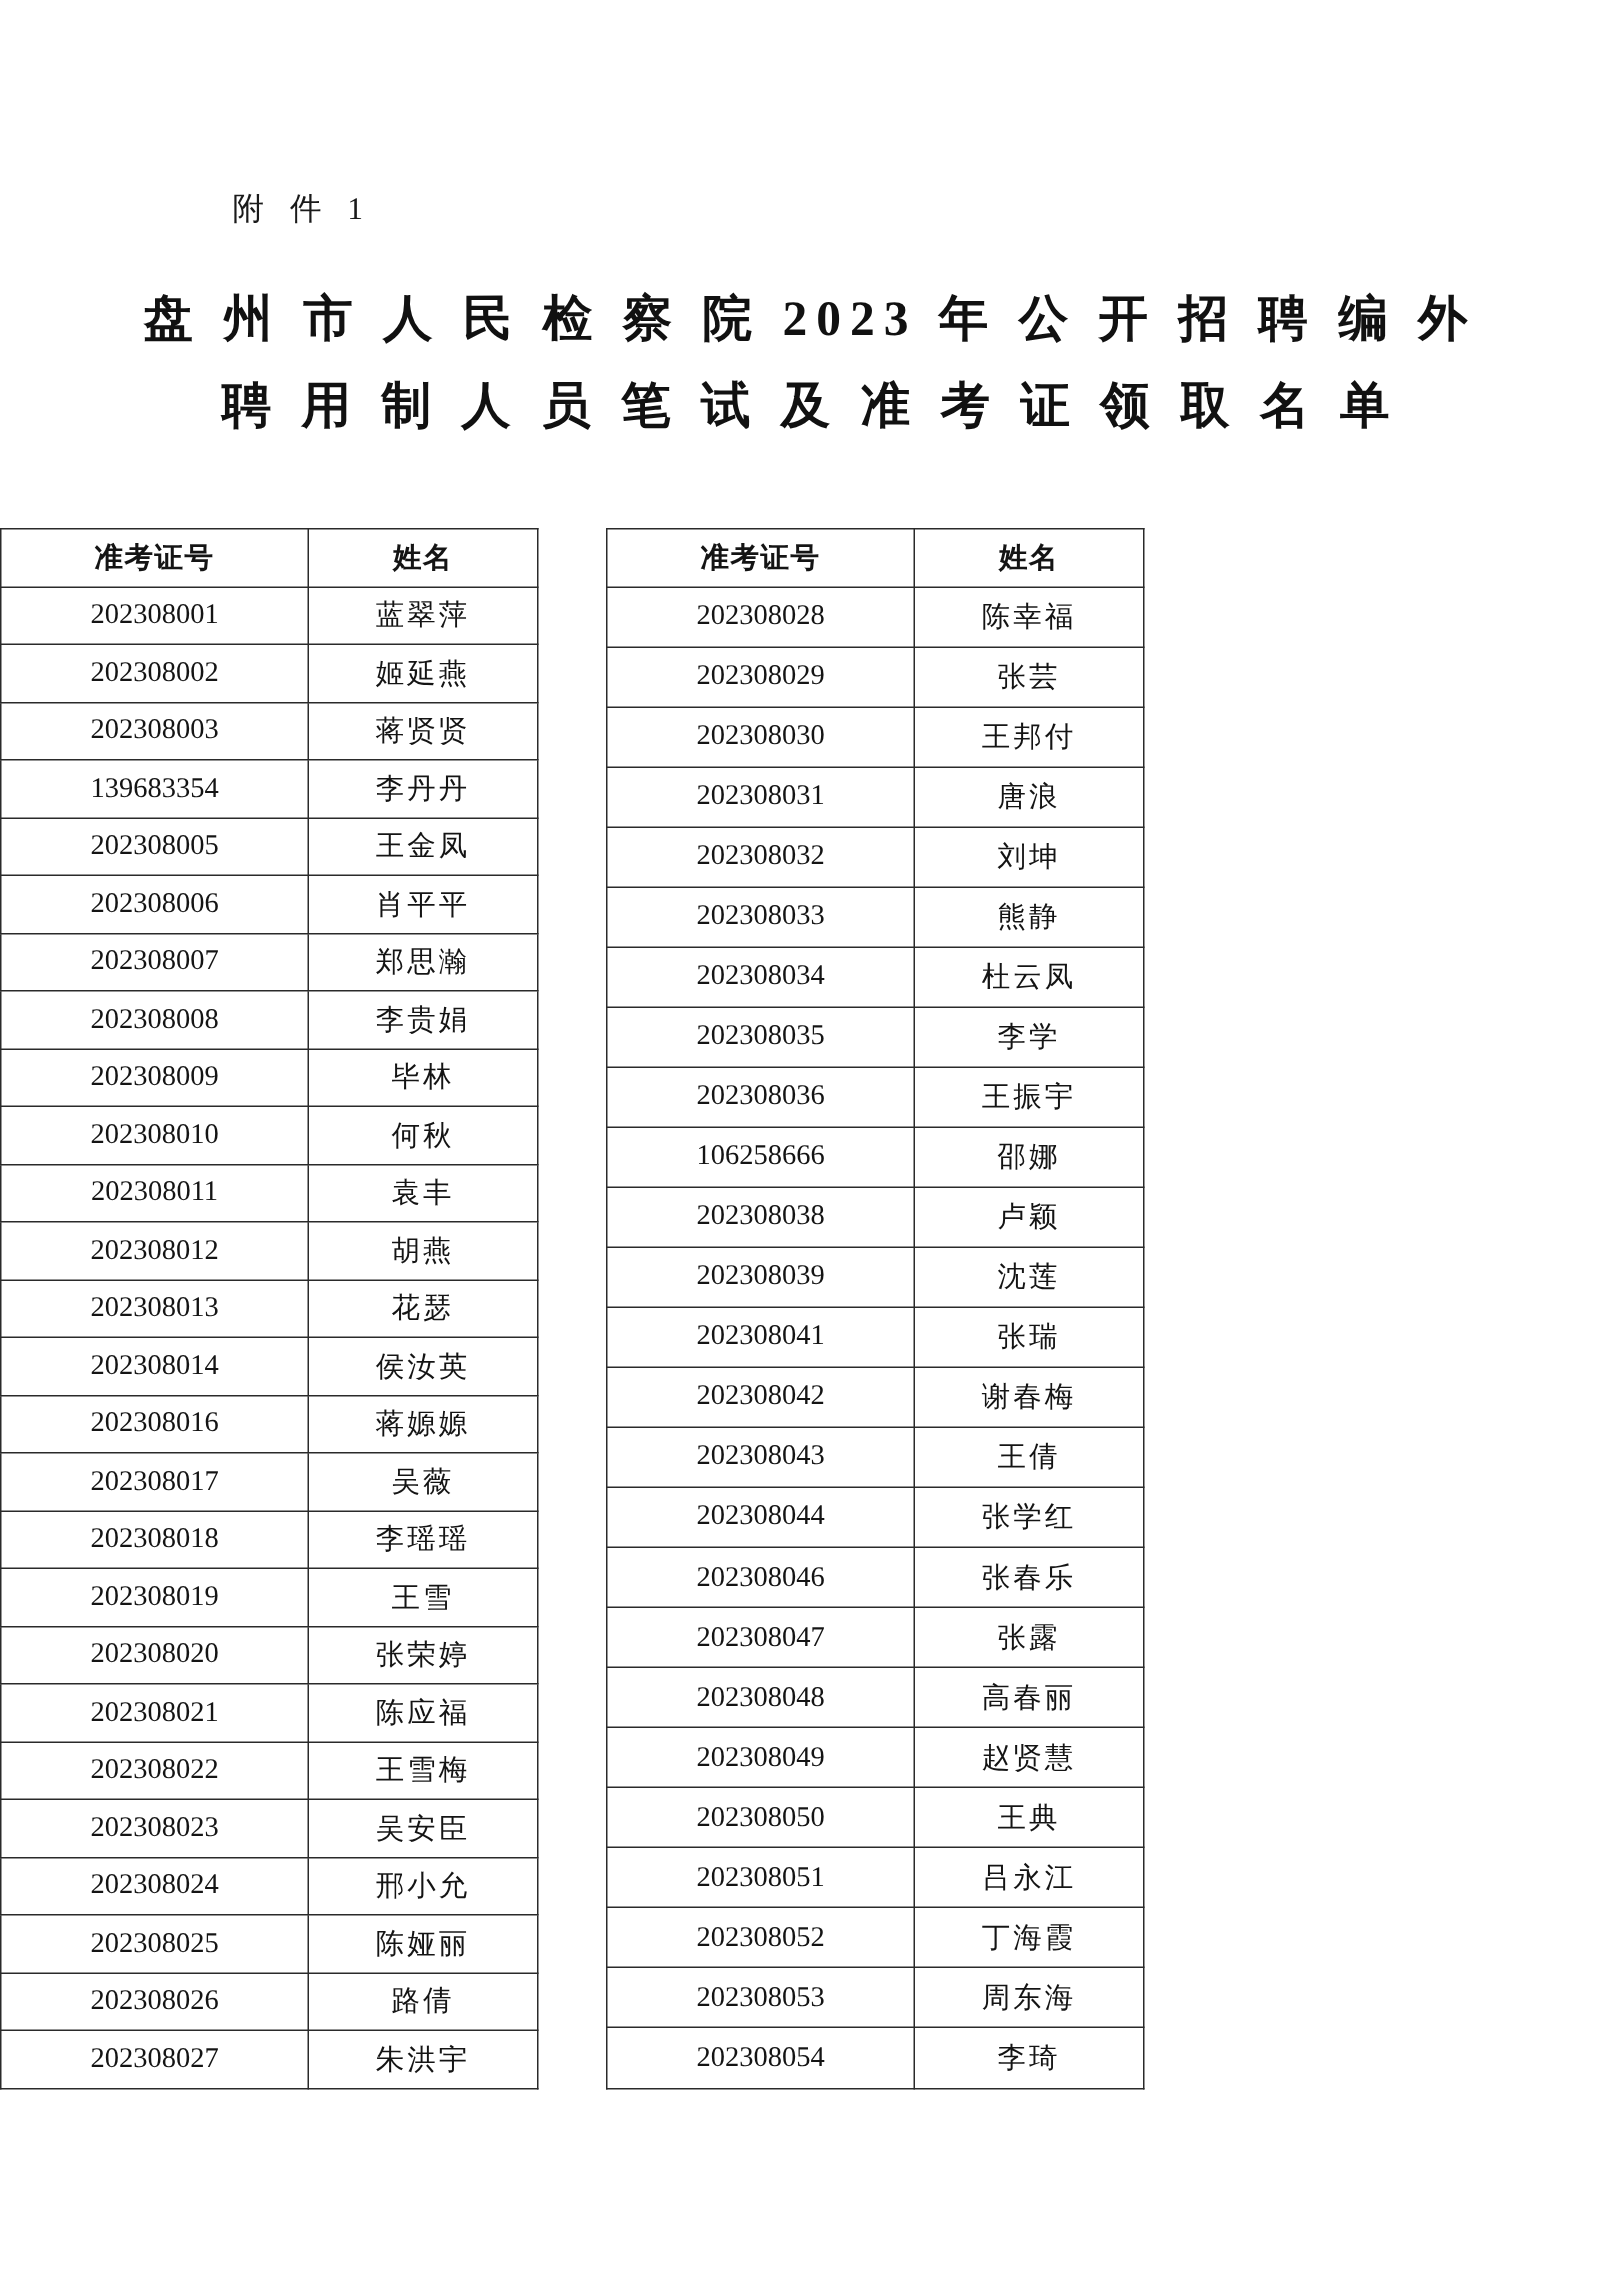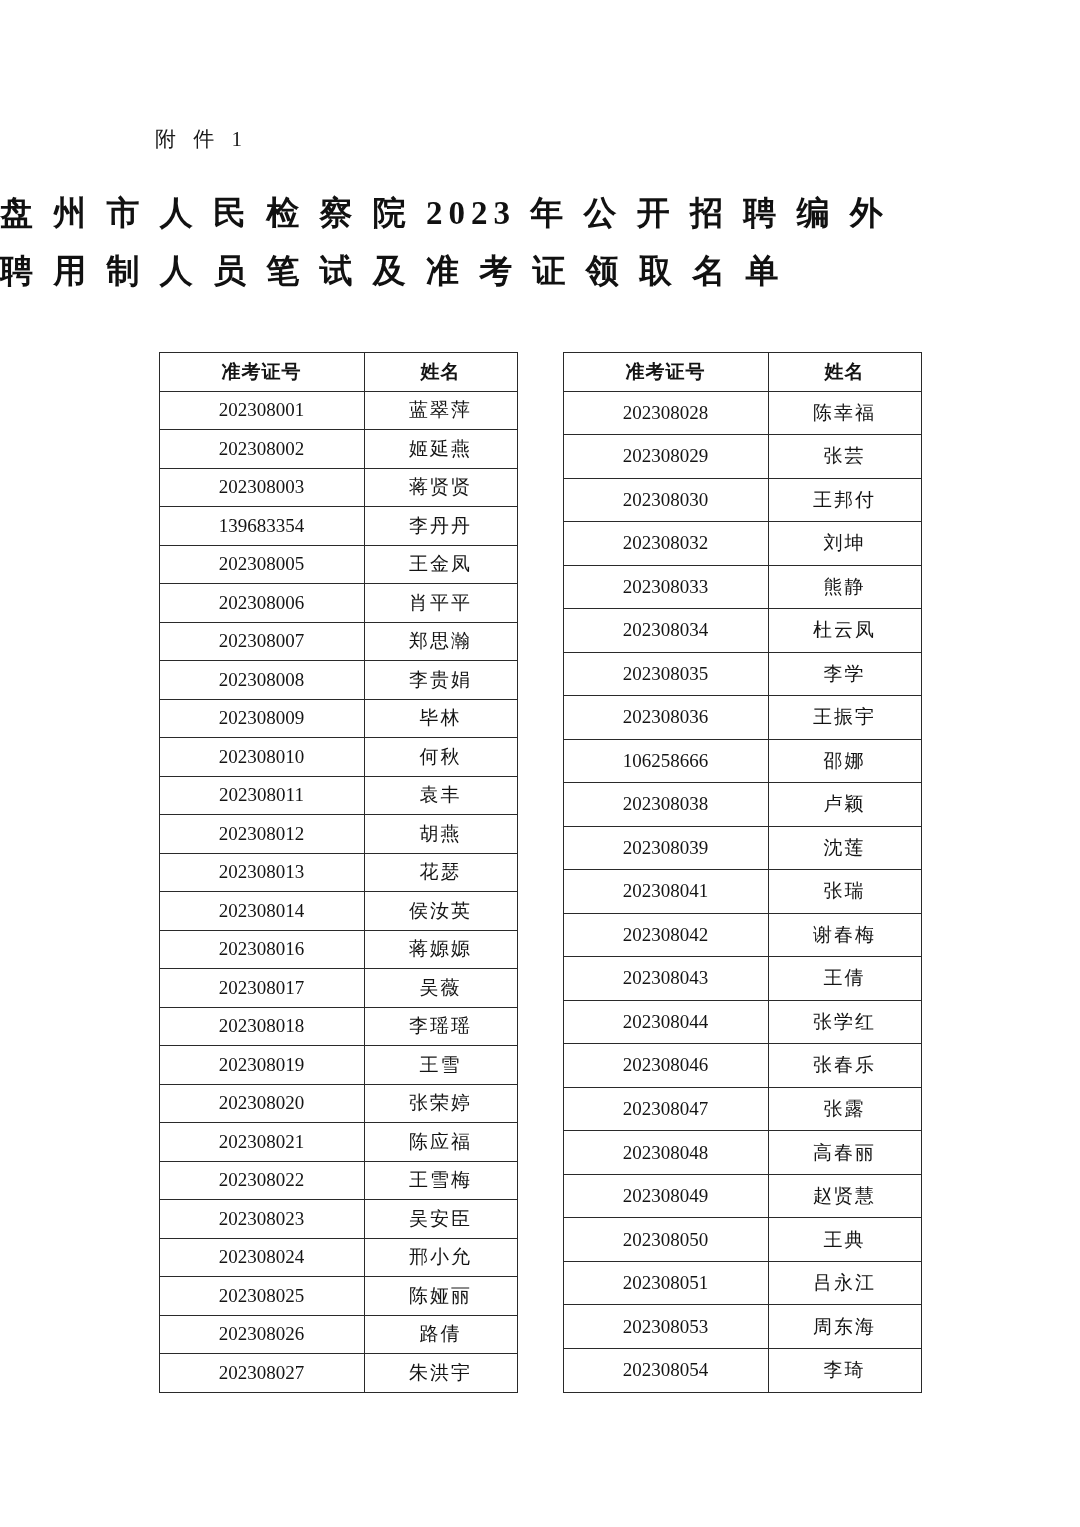--- a/index.html
+++ b/index.html
@@ -29,39 +29,38 @@
     font-size: 21px;
     letter-spacing: 6px;
     font-family: "Liberation Serif", "DejaVu Serif", serif;
     color: #1a1a1a;
   }
   .doc-title {
     position: absolute;
     left: 0;
     top: 185px;
     width: 1080px;
-    text-align: left;
+    text-align: center;
     font-size: 33px;
     font-weight: bold;
     letter-spacing: 6px;
     line-height: 1.75;
     font-family: "Liberation Serif", "DejaVu Serif", serif;
     color: #111111;
   }
   .doc-title .line {
     display: block;
     white-space: nowrap;
   }
   .tables-wrap {
     position: absolute;
     left: 0;
     top: 352px;
     width: 1080px;
     display: flex;
-    justify-content: center;
     gap: 45px;
   }
   table.roster {
     border-collapse: collapse;
     table-layout: fixed;
     width: 358px;
     background: #fff;
   }
   table.roster th, table.roster td {
     border: 1px solid #2a2a2a;
@@ -232,20 +231,24 @@
           </tr>
           <tr>
             <td>202308029</td>
             <td class="name-cell">张芸</td>
           </tr>
           <tr>
             <td>202308030</td>
             <td class="name-cell">王邦付</td>
           </tr>
           <tr>
+            <td>202308031</td>
+            <td class="name-cell">唐浪</td>
+          </tr>
+          <tr>
             <td>202308032</td>
             <td class="name-cell">刘坤</td>
           </tr>
           <tr>
             <td>202308033</td>
             <td class="name-cell">熊静</td>
           </tr>
           <tr>
             <td>202308034</td>
             <td class="name-cell">杜云凤</td>
@@ -304,20 +307,24 @@
           </tr>
           <tr>
             <td>202308050</td>
             <td class="name-cell">王典</td>
           </tr>
           <tr>
             <td>202308051</td>
             <td class="name-cell">吕永江</td>
           </tr>
           <tr>
+            <td>202308052</td>
+            <td class="name-cell">丁海霞</td>
+          </tr>
+          <tr>
             <td>202308053</td>
             <td class="name-cell">周东海</td>
           </tr>
           <tr>
             <td>202308054</td>
             <td class="name-cell">李琦</td>
           </tr>
         </tbody>
     </table>
 

